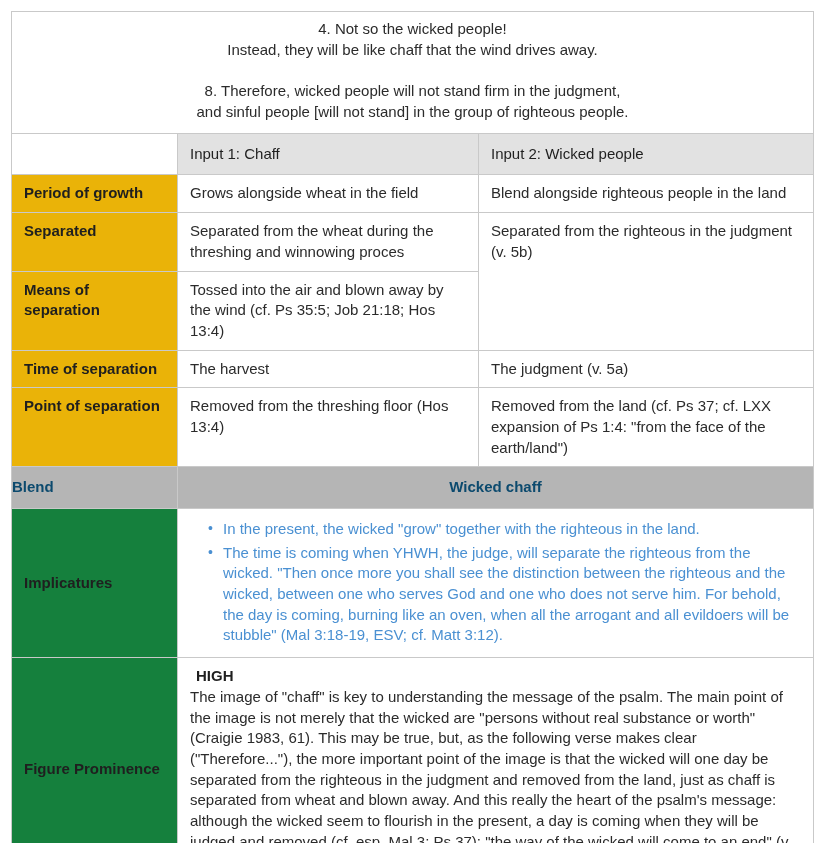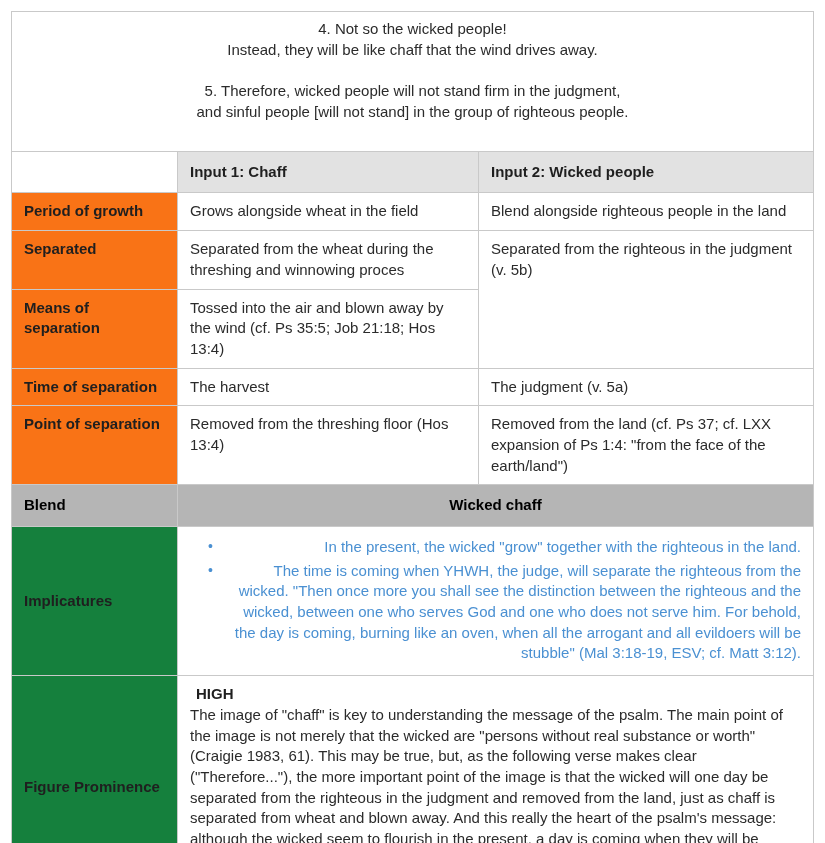--- a/index.html
+++ b/index.html
@@ -24,63 +24,62 @@
     border: 1px solid #c9c9c9;
     padding: 8px 12px;
     vertical-align: top;
     text-align: left;
     font-weight: normal;
     word-wrap: break-word;
   }
   
   td.verse-cell {
     text-align: center;
-    padding: 7px 12px 28px;
+    padding: 7px 12px 10px;
     background: #ffffff;
   }
   .verse-cell p { margin: 0; }
   .verse-cell p + p { margin-top: 21px; }
   
   th.input-header {
     background: #e2e2e2;
-    font-weight: bold;
+    font-weight: normal;
     color: #1f1f1f;
     padding: 10px 12px;
   }
   th.corner { background: #ffffff; }
   
   td.row-label {
-    background: #f97316;
+    background: #eab308;
     font-weight: bold;
     color: #1f1f1f;
   }
   td.row-label.light {
     background: #15803d;
     vertical-align: middle;
   }
   
   tr.blend-row td {
     background: #b5b5b5;
-    color: #000000;
+    color: #0c4a6e;
     font-weight: bold;
-    padding: 10px 12px;
+    padding: 10px 0;
   }
   tr.blend-row td.blend-value { text-align: center; }
   
   ul.implicature-list {
     margin: 2px 0 2px 0;
     padding: 0 0 0 18px;
     color: #4a90d2;
     list-style: none;
   }
   ul.implicature-list li {
     position: relative;
     padding-left: 15px;
     margin-bottom: 3px;
-    text-align: right;
   }
   ul.implicature-list li::before {
     content: "\2022";
     position: absolute;
     left: 0;
     top: 0;
     font-size: 14px;
   }
   
   .fp-rating { font-weight: bold; color: #1f1f1f; margin-left: 6px; }
@@ -98,21 +97,21 @@
     </colgroup>
     <tbody>
 
       <tr>
         <td class="verse-cell" colspan="3">
           <p>
             <span>4. Not so the wicked people!</span><br>
             <span>Instead, they will be like chaff that the wind drives away.</span>
           </p>
           <p>
-            <span>5. Therefore, wicked people will not stand firm in the judgment,</span><br>
+            <span>8. Therefore, wicked people will not stand firm in the judgment,</span><br>
             <span>and sinful people [will not stand] in the group of righteous people.</span>
           </p>
         </td>
       </tr>
 
       <tr>
         <th class="corner"></th>
         <th class="input-header">Input 1: Chaff</th>
         <th class="input-header">Input 2: Wicked people</th>
       </tr>

